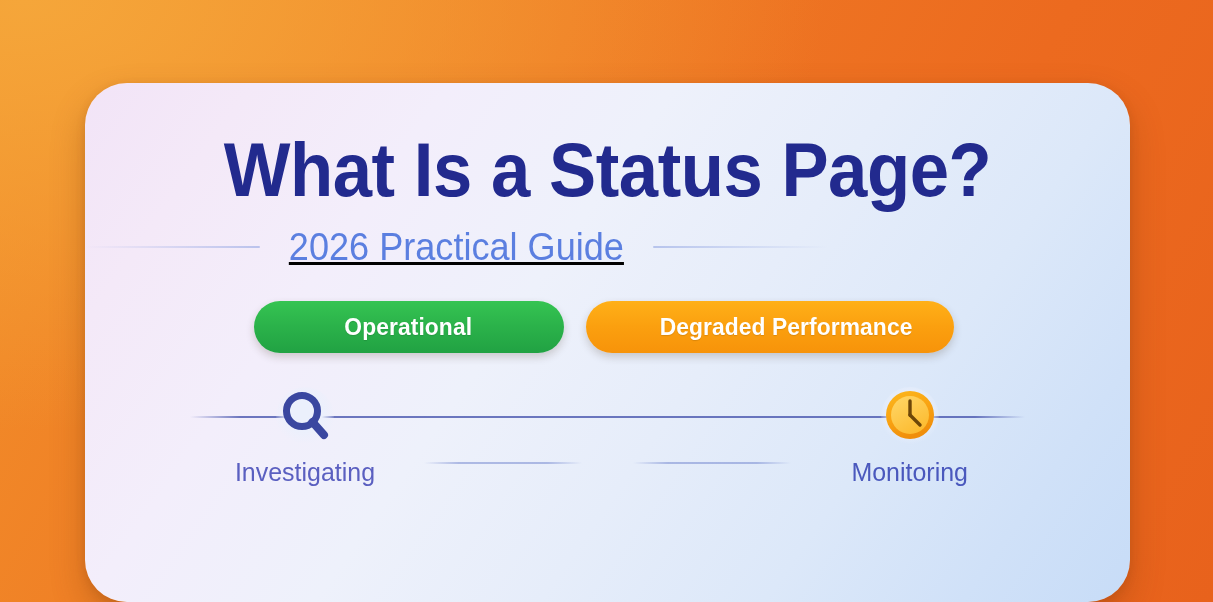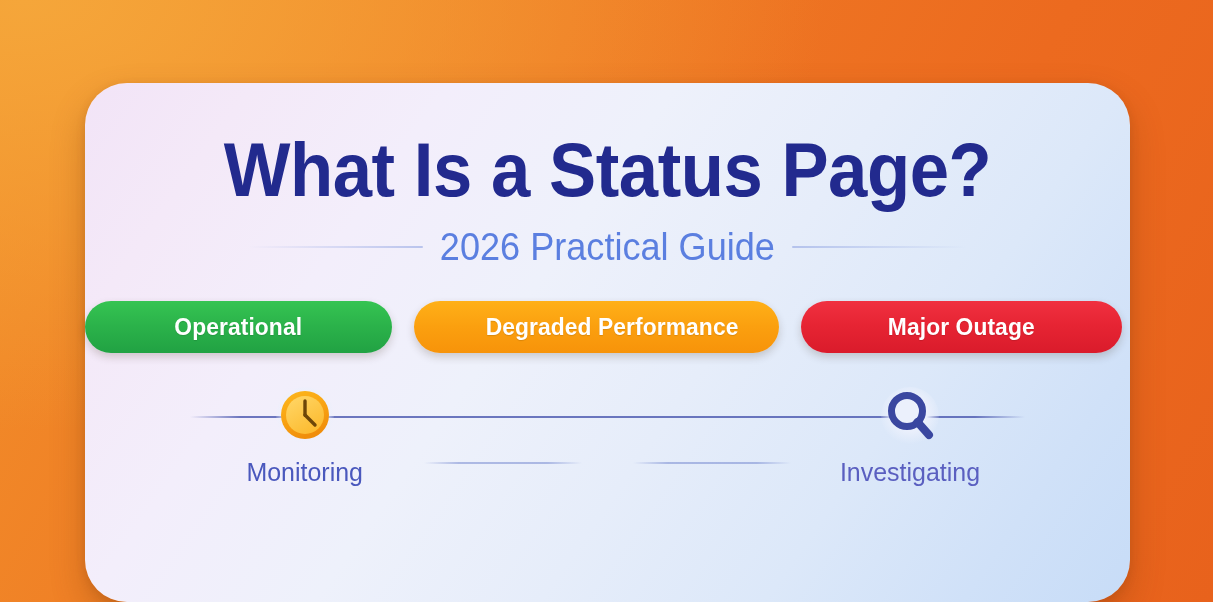--- a/index.html
+++ b/index.html
@@ -60,22 +60,23 @@
   }
 
   
   .subtitle-row {
     position: absolute;
     left: 0;
     right: 0;
     top: 142px;
     display: flex;
     align-items: center;
-    justify-content: center;
-    gap: 8px;
+    justify-content: flex-start;
+    gap: 20px;
+    text-decoration: underline;
   }
   .sub-rule {
     height: 2px;
     width: 175px;
     border-radius: 2px;
   }
   .sub-rule.left {
     background: linear-gradient(90deg, rgba(140,160,225,0) 0%, rgba(140,160,225,0.55) 100%);
   }
   .sub-rule.right {
@@ -232,30 +233,38 @@
       <span class="sub-rule right"></span>
     </div>
 
     <div class="badges">
       <div class="badge ok">
         <span>Operational</span>
       </div>
       <div class="badge warn">
         <span>Degraded Performance</span>
       </div>
-      <div class="badge crit">
-        <span>Major Outage</span>
-      </div>
     </div>
 
     <div class="timeline">
 
       <div class="tl-line"></div>
 
       <div class="tl-nodes">
+
+        <div class="tl-node n1">
+          <div class="tl-icon">
+            <span class="halo"></span>
+            <svg width="56" height="58" viewBox="0 0 56 58" style="position:relative">
+              <circle cx="25" cy="24" r="15.5" fill="none" stroke="#3a47a0" stroke-width="7"></circle>
+              <line x1="35.5" y1="35" x2="47" y2="48" stroke="#3a47a0" stroke-width="8" stroke-linecap="round"></line>
+            </svg>
+          </div>
+          <div class="tl-label">Investigating</div>
+        </div>
 
         <div class="tl-node n2">
           <div class="tl-icon">
             <span class="halo"></span>
             <svg width="56" height="58" viewBox="0 0 56 58" style="position:relative">
               <defs>
                 <linearGradient id="clkOuter" x1="0" y1="0" x2="0.4" y2="1">
                   <stop offset="0%" stop-color="#fcb81d"></stop>
                   <stop offset="55%" stop-color="#f9a312"></stop>
                   <stop offset="100%" stop-color="#f08e0b"></stop>
@@ -267,31 +276,20 @@
               </defs>
               <circle cx="28" cy="28" r="24" fill="url(#clkOuter)"></circle>
               <circle cx="28" cy="28" r="19" fill="url(#clkFace)"></circle>
               <line x1="28" y1="28" x2="28" y2="14" stroke="#6d4608" stroke-width="3.4" stroke-linecap="round"></line>
               <line x1="28" y1="28" x2="38" y2="38" stroke="#6d4608" stroke-width="3.4" stroke-linecap="round"></line>
             </svg>
           </div>
           <div class="tl-label">Monitoring</div>
         </div>
 
-        <div class="tl-node n1">
-          <div class="tl-icon">
-            <span class="halo"></span>
-            <svg width="56" height="58" viewBox="0 0 56 58" style="position:relative">
-              <circle cx="25" cy="24" r="15.5" fill="none" stroke="#3a47a0" stroke-width="7"></circle>
-              <line x1="35.5" y1="35" x2="47" y2="48" stroke="#3a47a0" stroke-width="8" stroke-linecap="round"></line>
-            </svg>
-          </div>
-          <div class="tl-label">Investigating</div>
-        </div>
-
 
       </div>
 
       <div class="tl-underlines">
         <div class="tl-gap blank">
             <i></i>
           </div>
         <div class="tl-gap">
             <i></i>
           </div>

